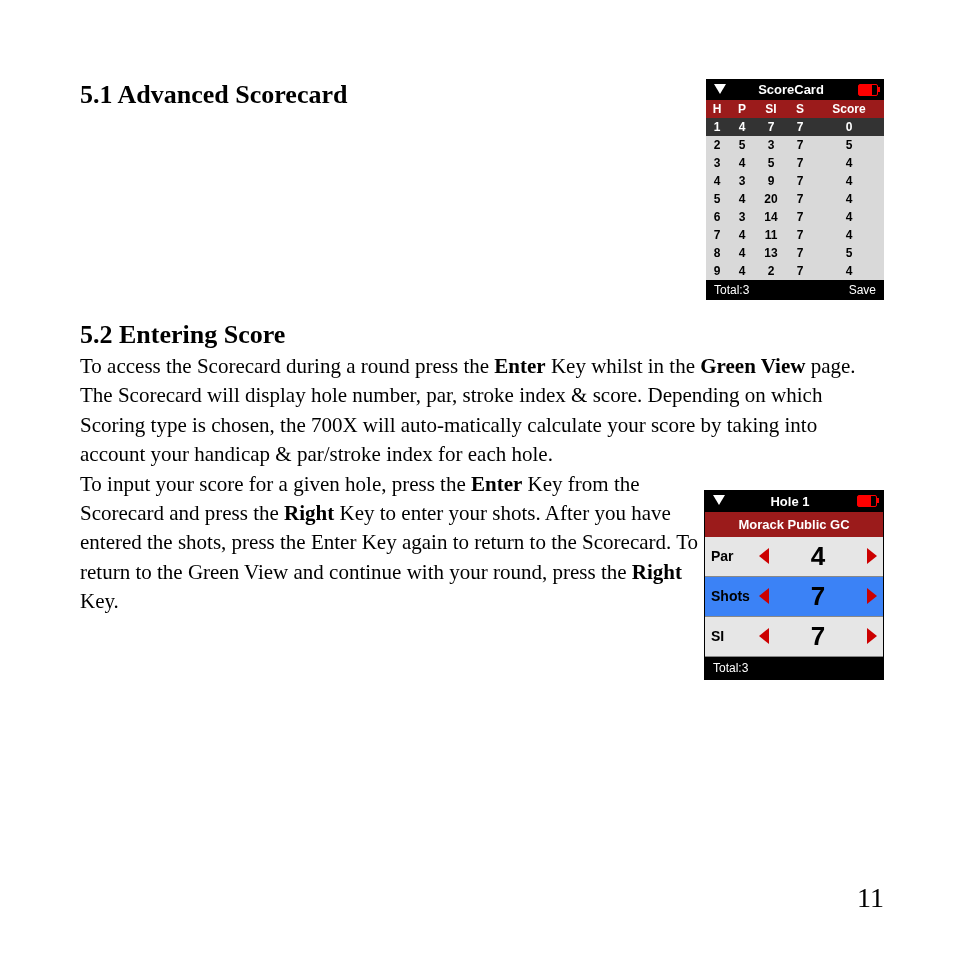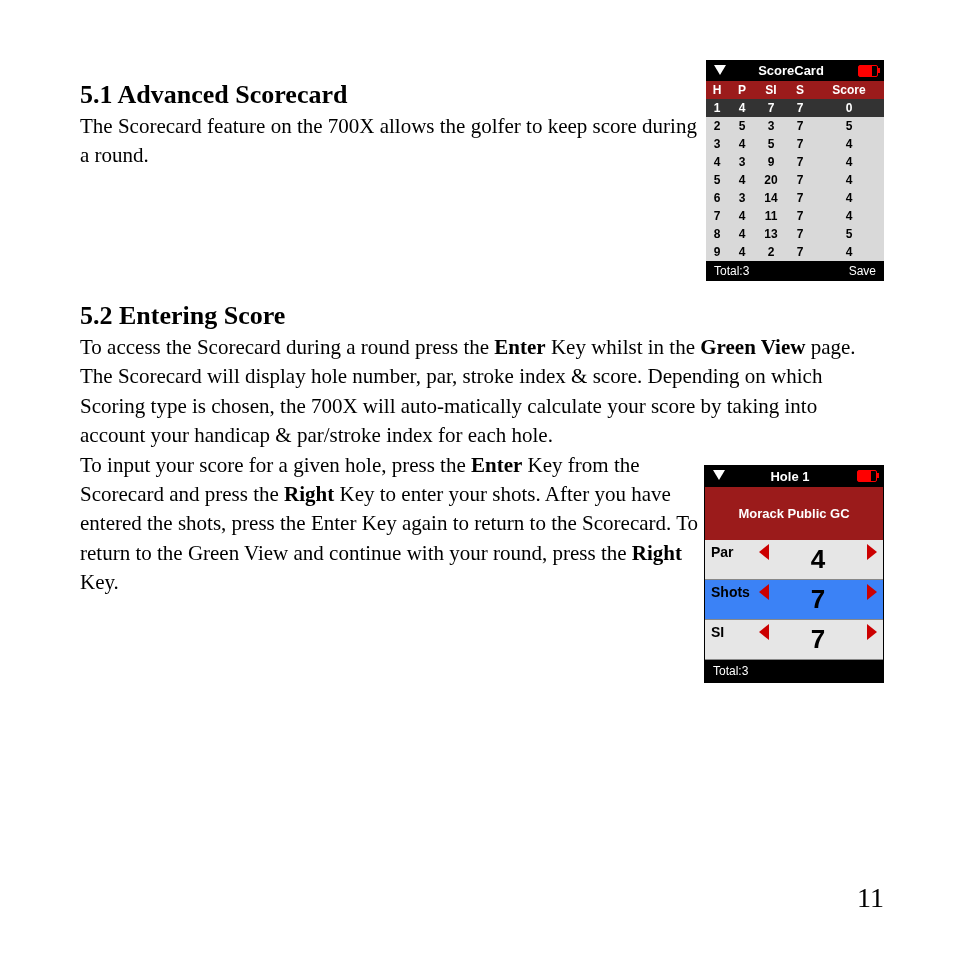--- a/index.html
+++ b/index.html
@@ -48,21 +48,21 @@
     font-size: 28px;
   }
 
   
   .scorecard {
     width: 178px;
     background: #000;
     font-family: Arial, sans-serif;
     font-size: 12px;
     color: #fff;
-    margin-top: 0;
+    margin-top: 19px;
     flex-shrink: 0;
   }
   .sc-titlebar {
     display: flex;
     align-items: center;
     justify-content: space-between;
     padding: 3px 6px;
     font-weight: bold;
     font-size: 13px;
   }
@@ -115,35 +115,35 @@
     padding: 3px 8px; font-size: 12px; color: #fff; background: #000;
   }
 
   
   .holebox {
     width: 178px;
     background: #000;
     font-family: Arial, sans-serif;
     font-size: 13px;
     color: #fff;
-    margin-top: 14px;
+    margin-top: 20px;
     flex-shrink: 0;
     border: 1px solid #000;
   }
   .hb-course {
     background: #9b1b1b;
     color: #fff;
     text-align: center;
-    padding: 19px 2px;
+    padding: 5px 2px;
     font-weight: bold;
     font-size: 13px;
   }
   .hb-row {
     display: flex;
-    align-items: flex-start;
+    align-items: center;
     padding: 4px 6px;
     border-bottom: 1px solid #888;
   }
   .hb-row.par { background: #e6e6e6; color: #000; }
   .hb-row.shots { background: #3b82f6; color: #000; }
   .hb-row.si { background: #e6e6e6; color: #000; }
   .hb-label { width: 48px; font-weight: bold; font-size: 14px; }
   .hb-tri-l, .hb-tri-r {
     width: 0; height: 0;
     border-top: 8px solid transparent;
@@ -165,21 +165,20 @@
 </style>
 </head>
 <body>
 
 <div class="page">
 
 
   <div class="row">
     <div class="col-text">
       <h2>5.1 Advanced Scorecard</h2>
-      <p>The Scorecard feature on the 700X allows the golfer to keep score during a round.</p>
     </div>
 
     <div class="scorecard">
       <div class="sc-titlebar">
         <div class="sc-signal"></div>
         <div class="sc-title-center">ScoreCard</div>
         <div class="sc-batt">
             <div class="sc-batt-fill"></div>
           </div>
       </div>

